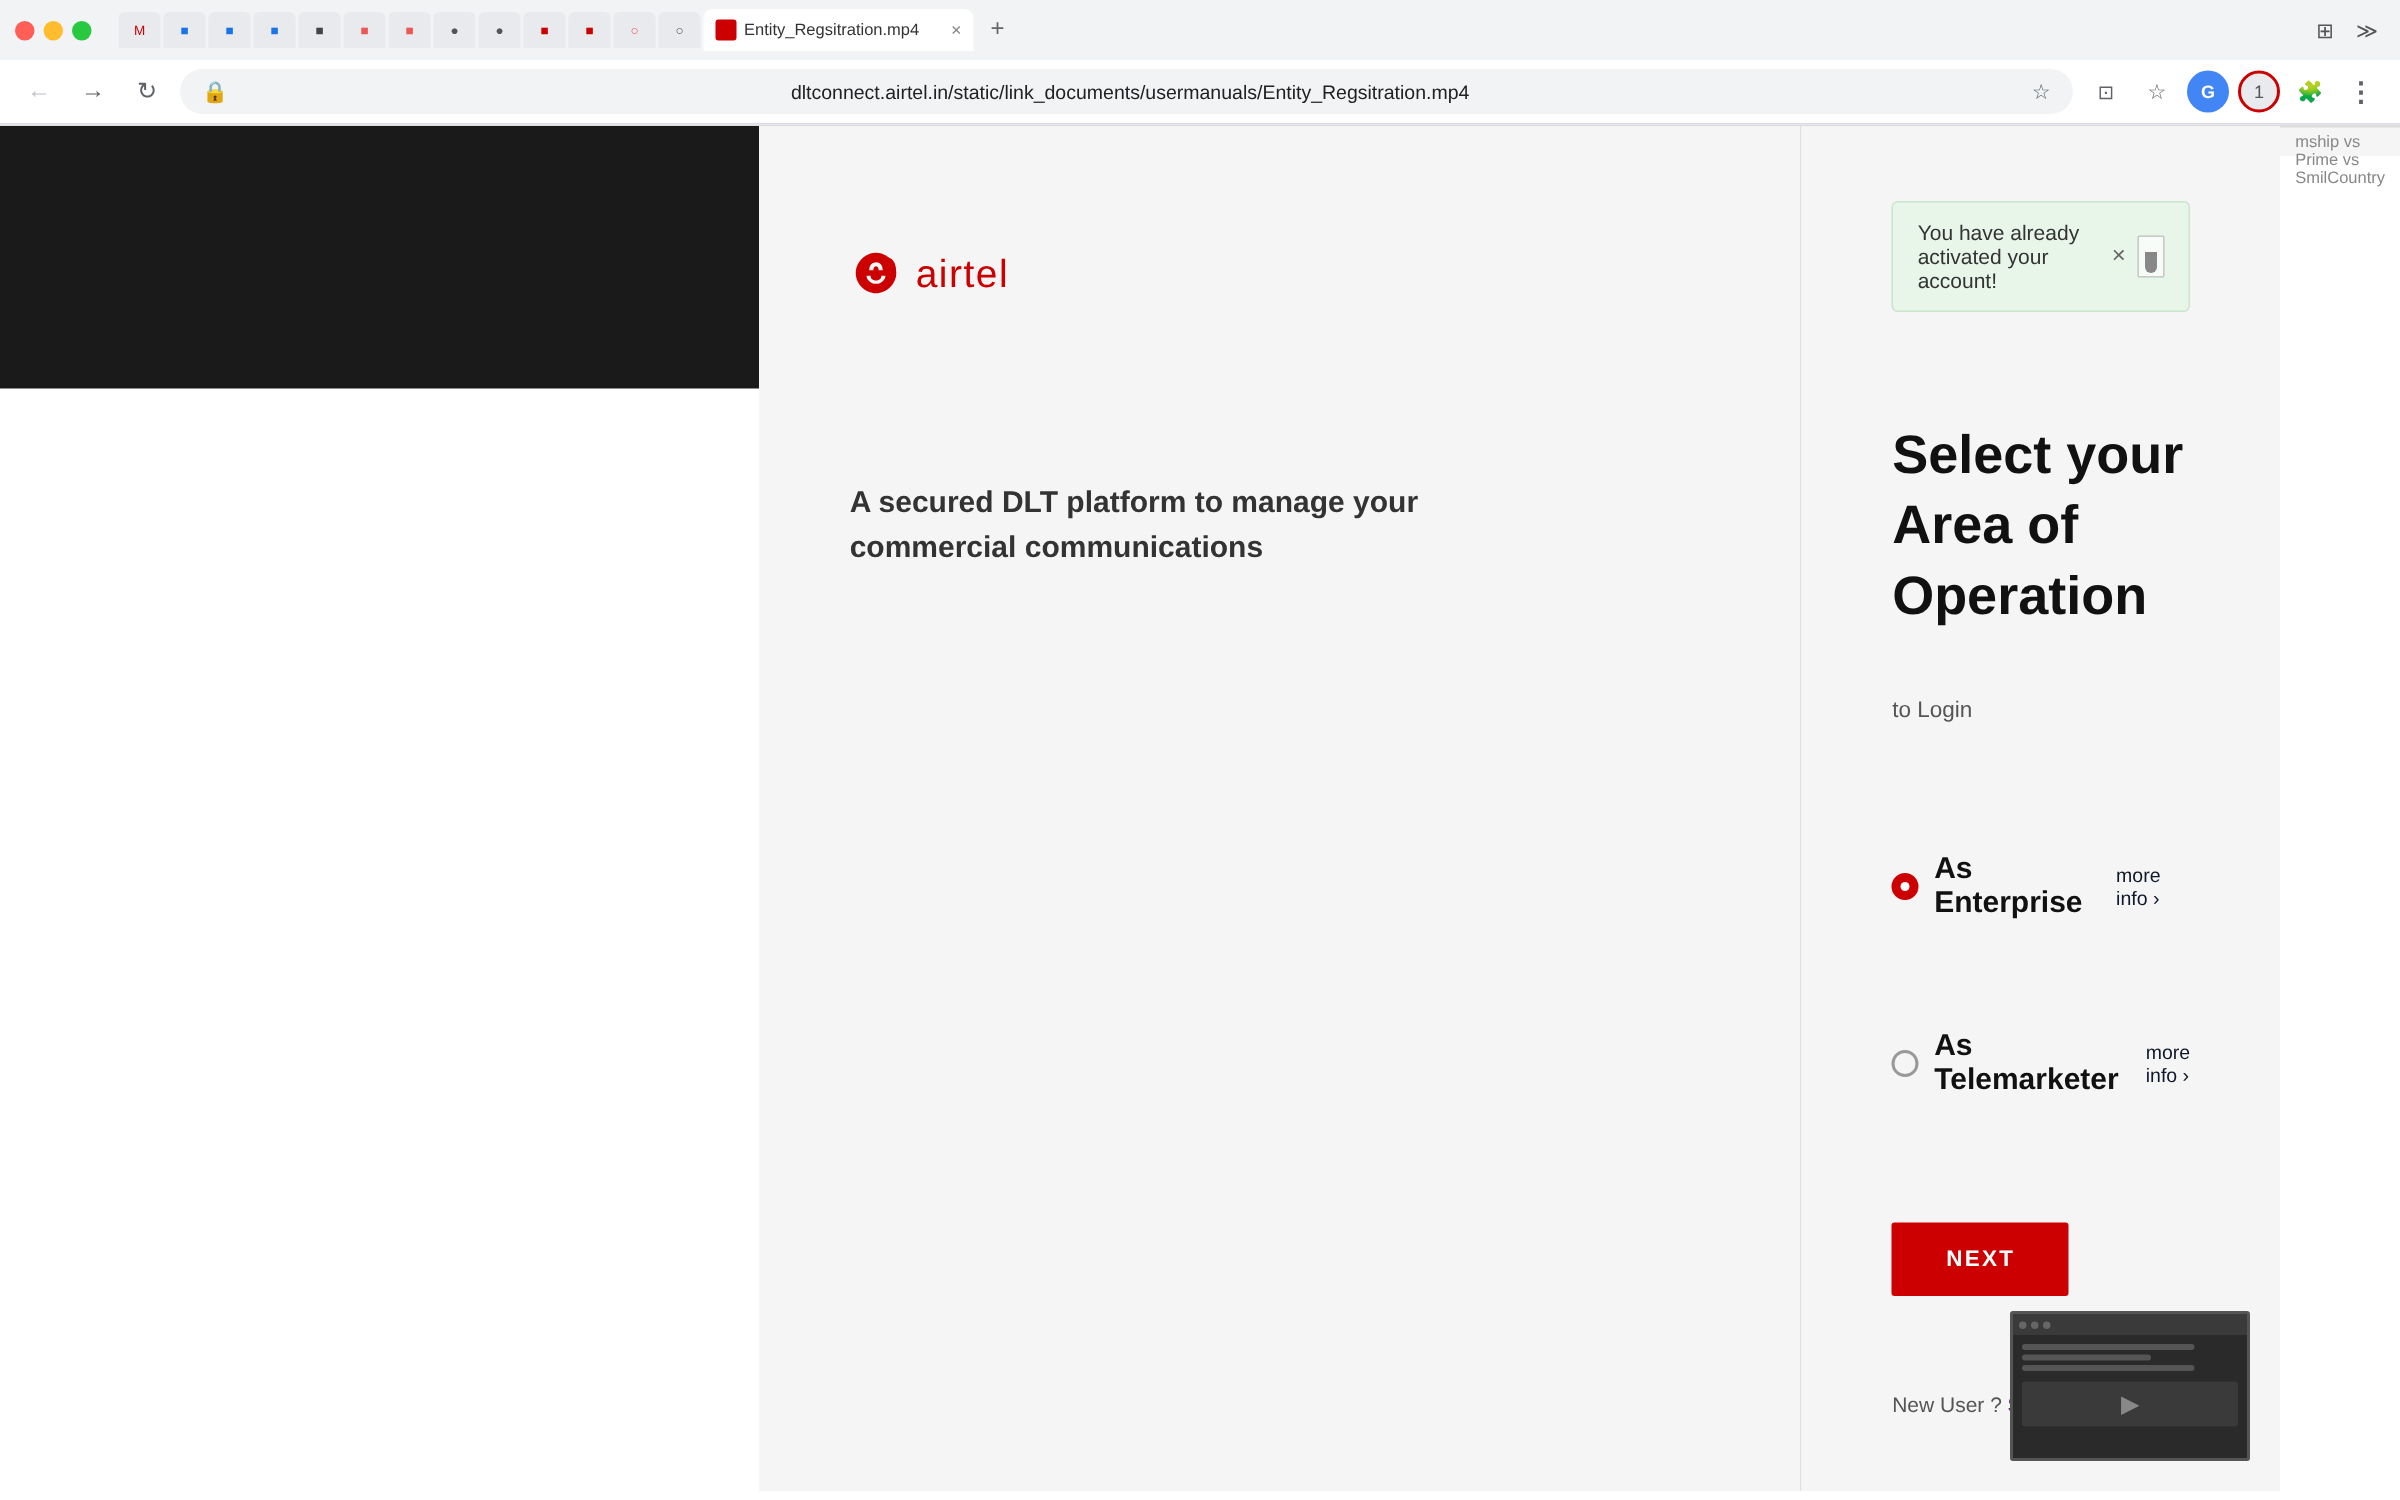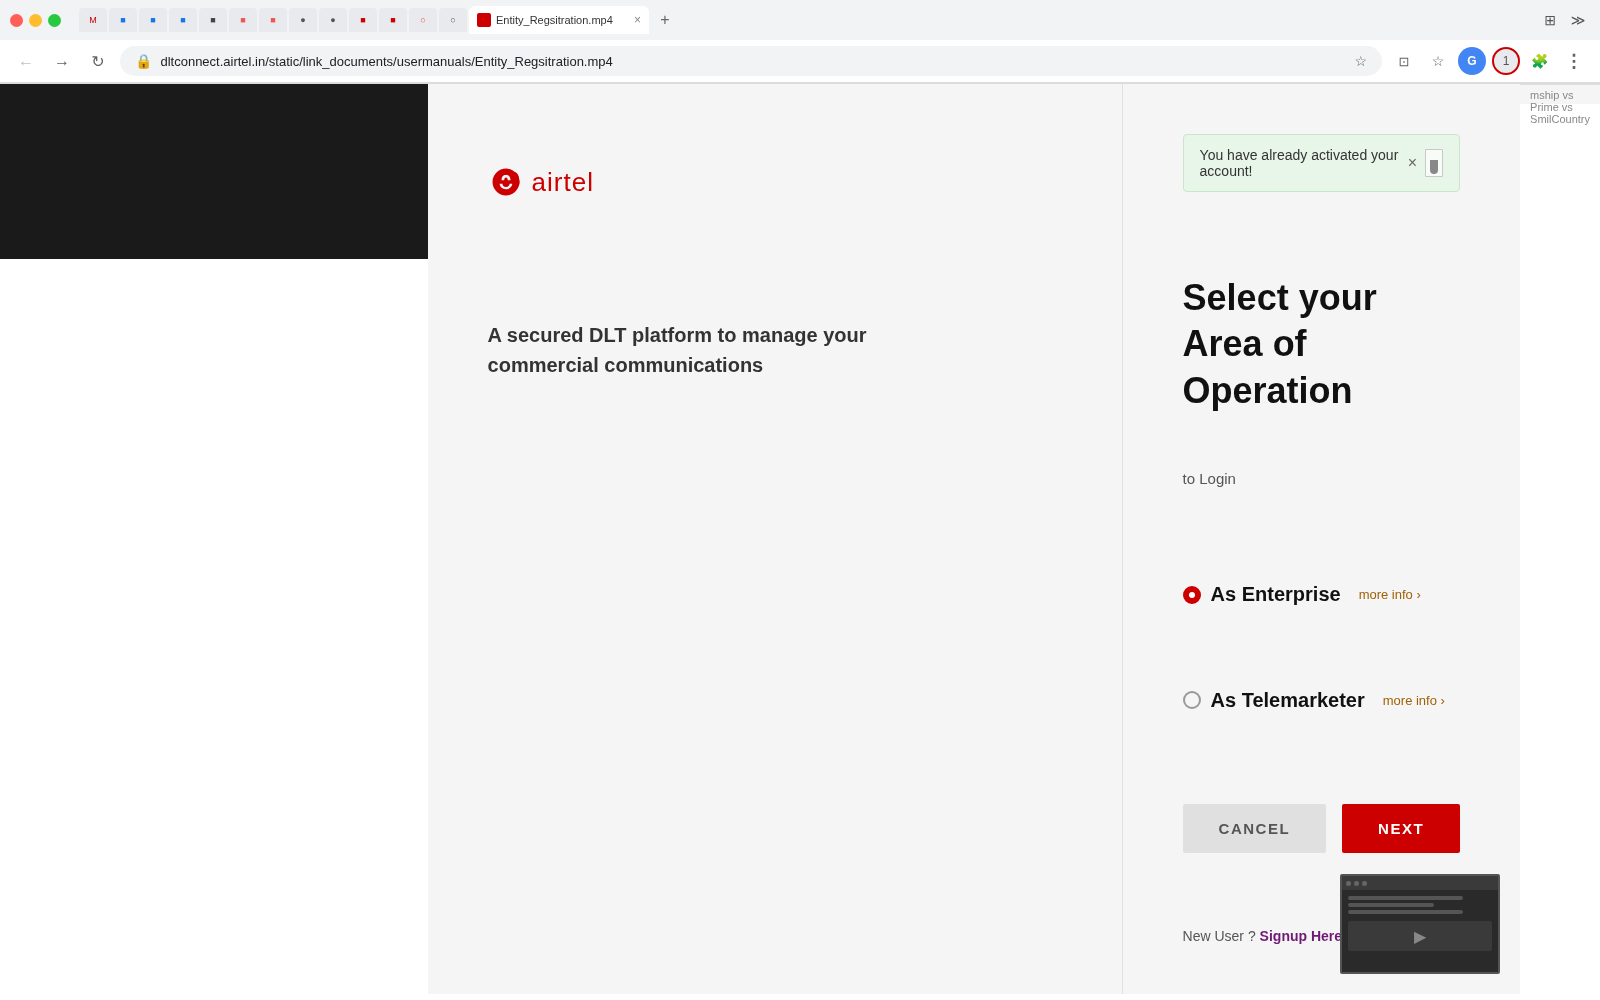--- a/index.html
+++ b/index.html
@@ -65,21 +65,21 @@
       padding: 6px 14px;
       gap: 8px;
       font-size: 13px;
       color: #333;
       border: 1px solid transparent;
     }
     .address-lock {
       color: #5f6368;
       font-size: 14px;
     }
-    .address-text { flex: 1; color: #202124; }
+    .address-text { flex: 1; color: #202124; text-align: center; }
     .nav-right {
       display: flex;
       align-items: center;
       gap: 6px;
     }
     .nav-icon-btn {
       width: 28px;
       height: 28px;
       border-radius: 50%;
       display: flex;
@@ -212,21 +212,21 @@
       border-radius: 50%;
       background: #fff;
     }
     .radio-label {
       font-size: 20px;
       font-weight: 700;
       color: #111;
     }
     .more-info-link {
       font-size: 13px;
-      color: #a16207;
+      color: #0f172a;
       margin-left: 8px;
       cursor: pointer;
       text-decoration: none;
     }
 
     
     .btn-row {
       display: flex;
       gap: 16px;
       margin-bottom: 28px;
@@ -465,21 +465,20 @@
         <a class="more-info-link">more info ›</a>
       </div>
 
       <div class="radio-option">
         <div class="radio-circle"></div>
         <span class="radio-label">As Telemarketer</span>
         <a class="more-info-link">more info ›</a>
       </div>
 
       <div class="btn-row">
-        <button class="btn-cancel">CANCEL</button>
         <button class="btn-next">NEXT</button>
       </div>
 
       <p class="new-user-text">
         <span>New User ?</span>
         <a class="signup-link">Signup Here</a>
       </p>
 
       <div class="thumbnail-preview">
         <div class="thumb-top-bar">

